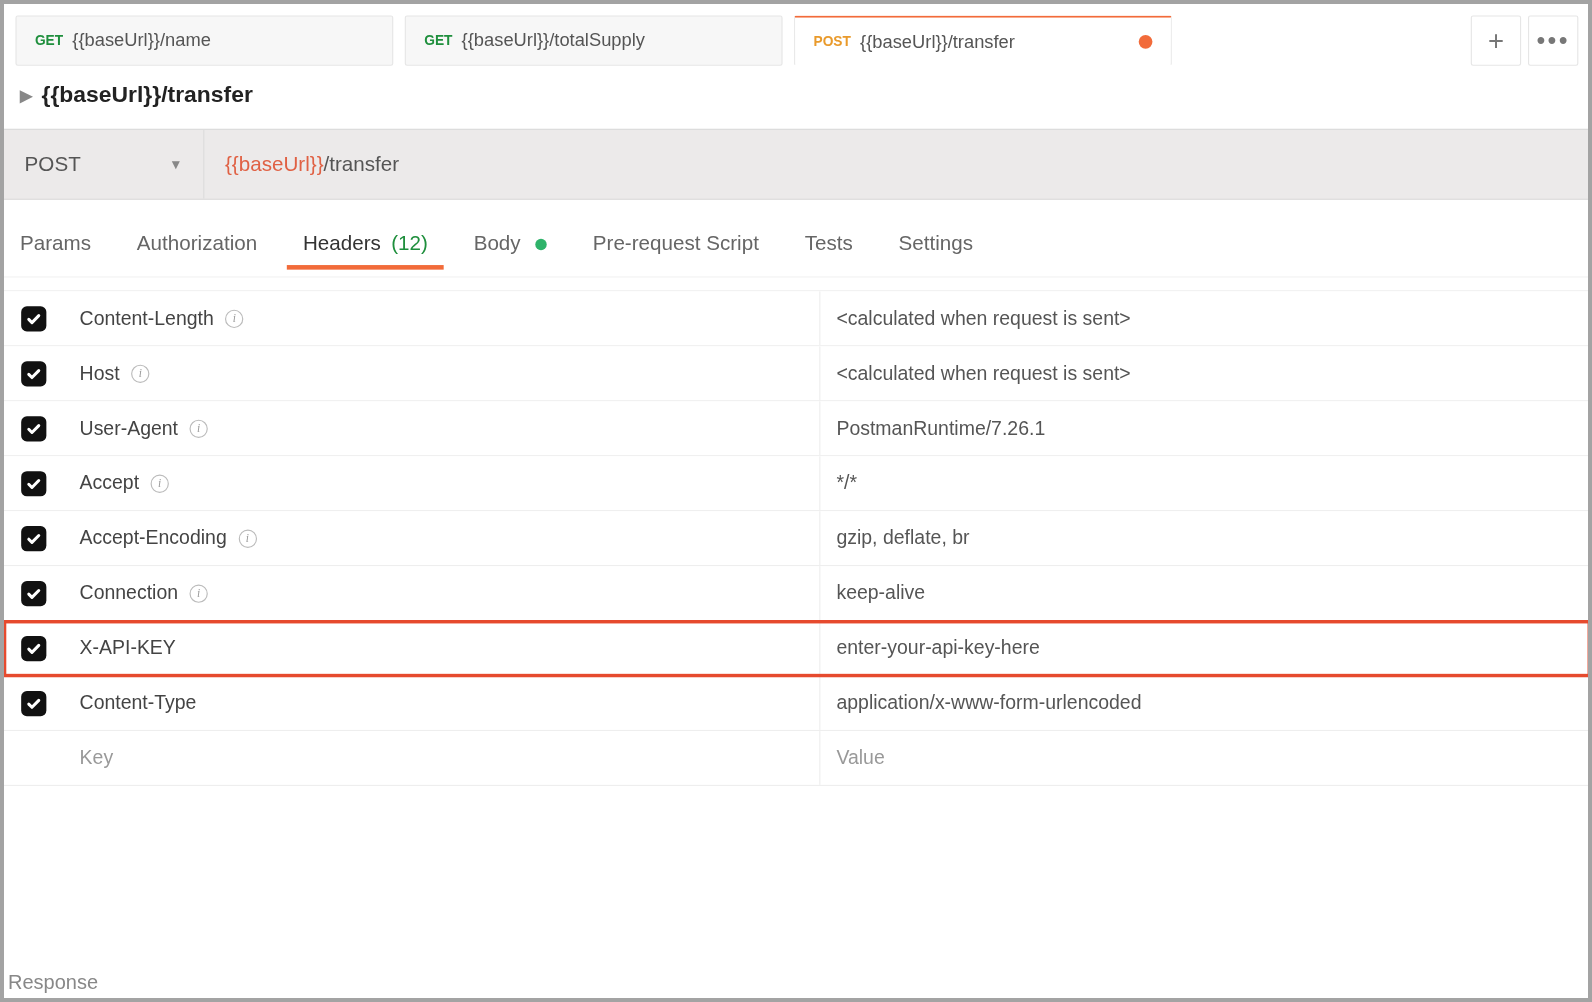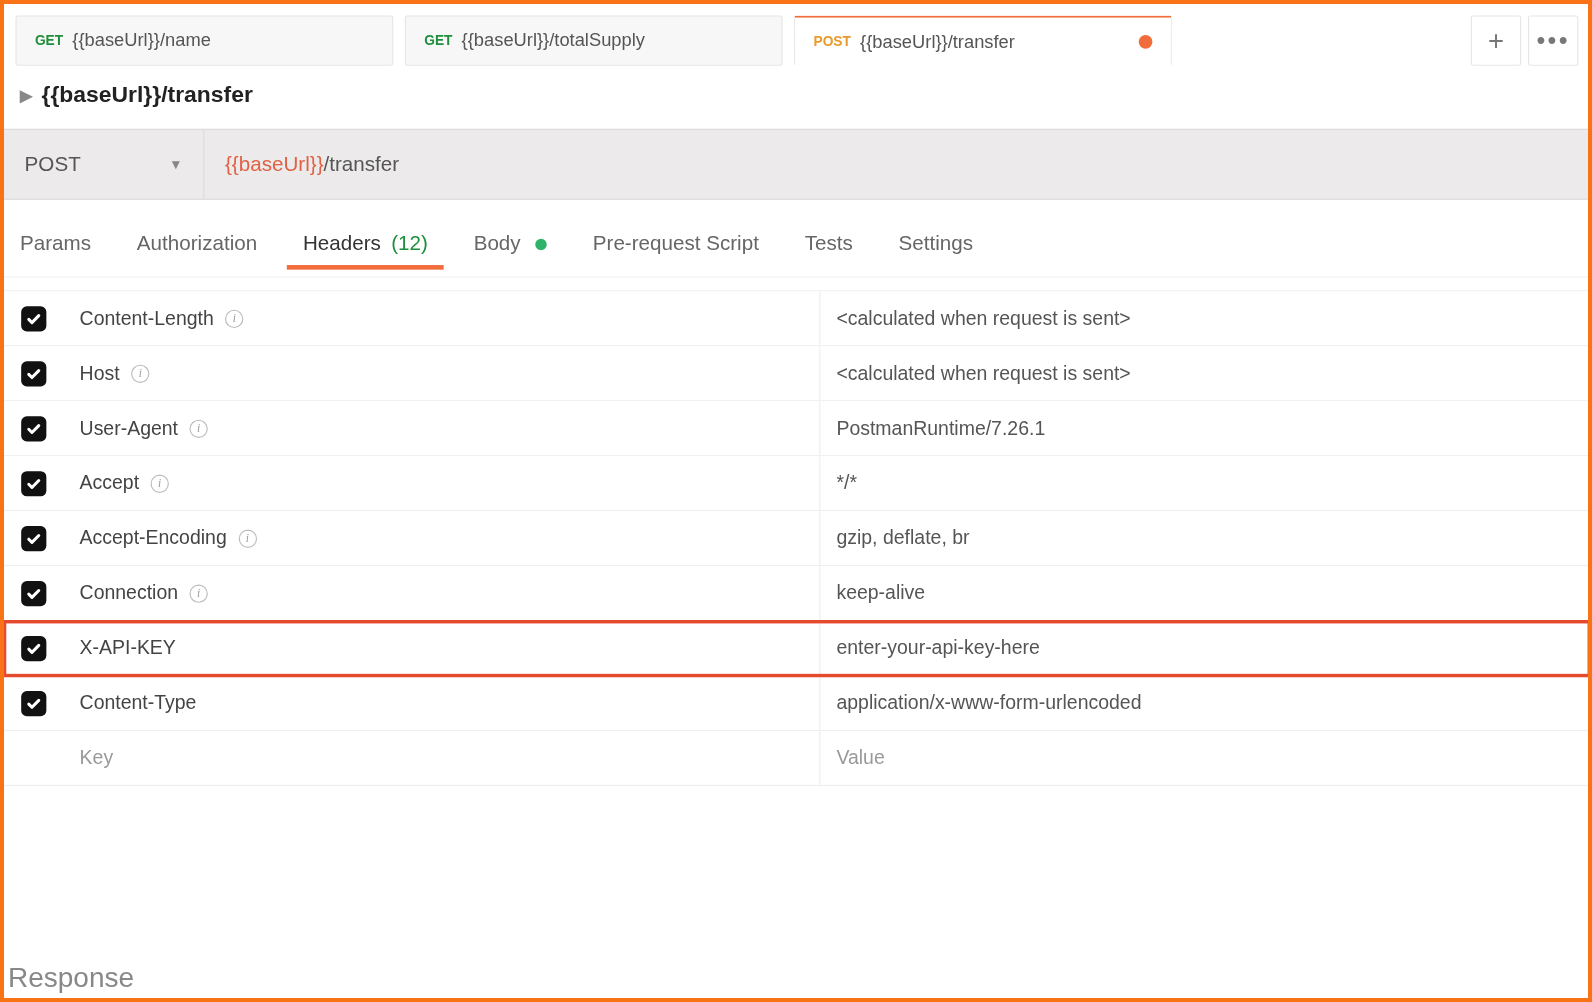--- a/index.html
+++ b/index.html
@@ -6,21 +6,21 @@
   html, body { width: 100%; height: 100%; }
   body {
     font-family: -apple-system, BlinkMacSystemFont, "Segoe UI", "Helvetica Neue", Arial, sans-serif;
     font-size: 18px;
     color: #333;
     background: #fff;
   }
   .frame {
     width: 1592px;
     height: 1002px;
-    border: 4px solid #f97316;
+    border: 4px solid #a3a3a3;
     position: relative;
     overflow: hidden;
     background: #fff;
   }
   .inner {
     transform: scale(1.145);
     transform-origin: top left;
     width: 1385px;
     height: 872px;
   }
@@ -217,21 +217,21 @@
     height: 12px;
     border-bottom: 1px solid #eee;
     background: #fff;
   }
 
   
   .response-label {
     position: absolute;
     left: 4px;
     bottom: 4px;
-    font-size: 28px;
+    font-size: 20px;
     color: #888;
     background: transparent;
     z-index: 5;
   }
 </style>
 </head>
 <body>
 
 <div class="frame">
   <div class="inner">

